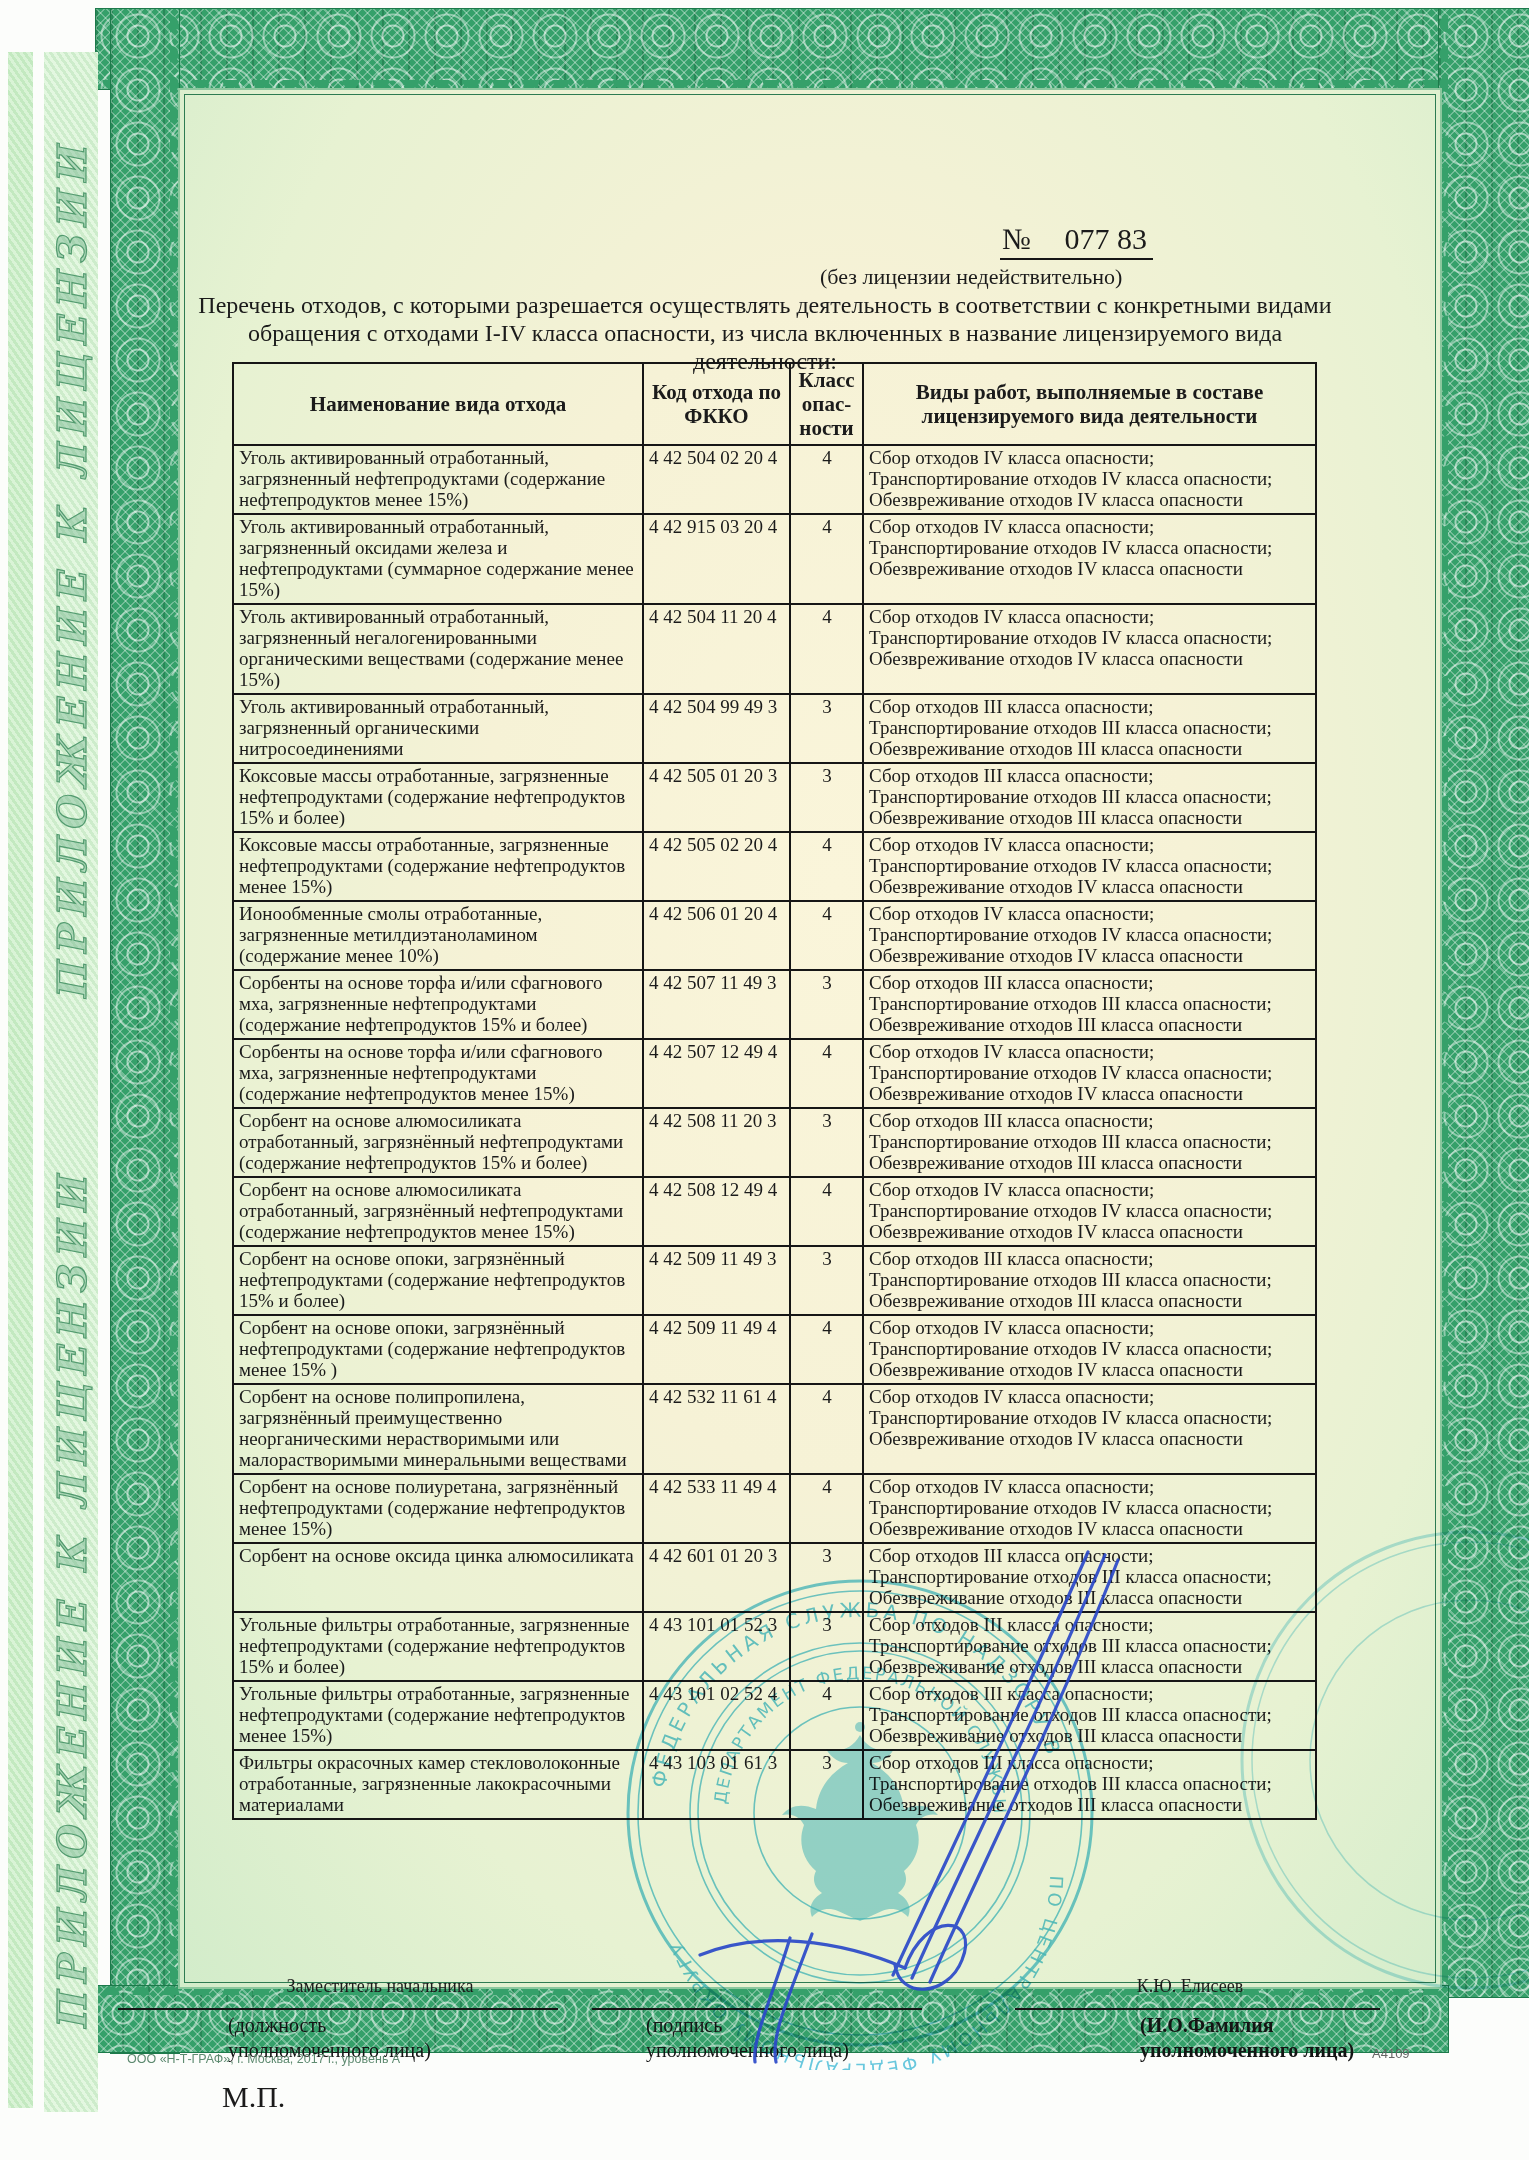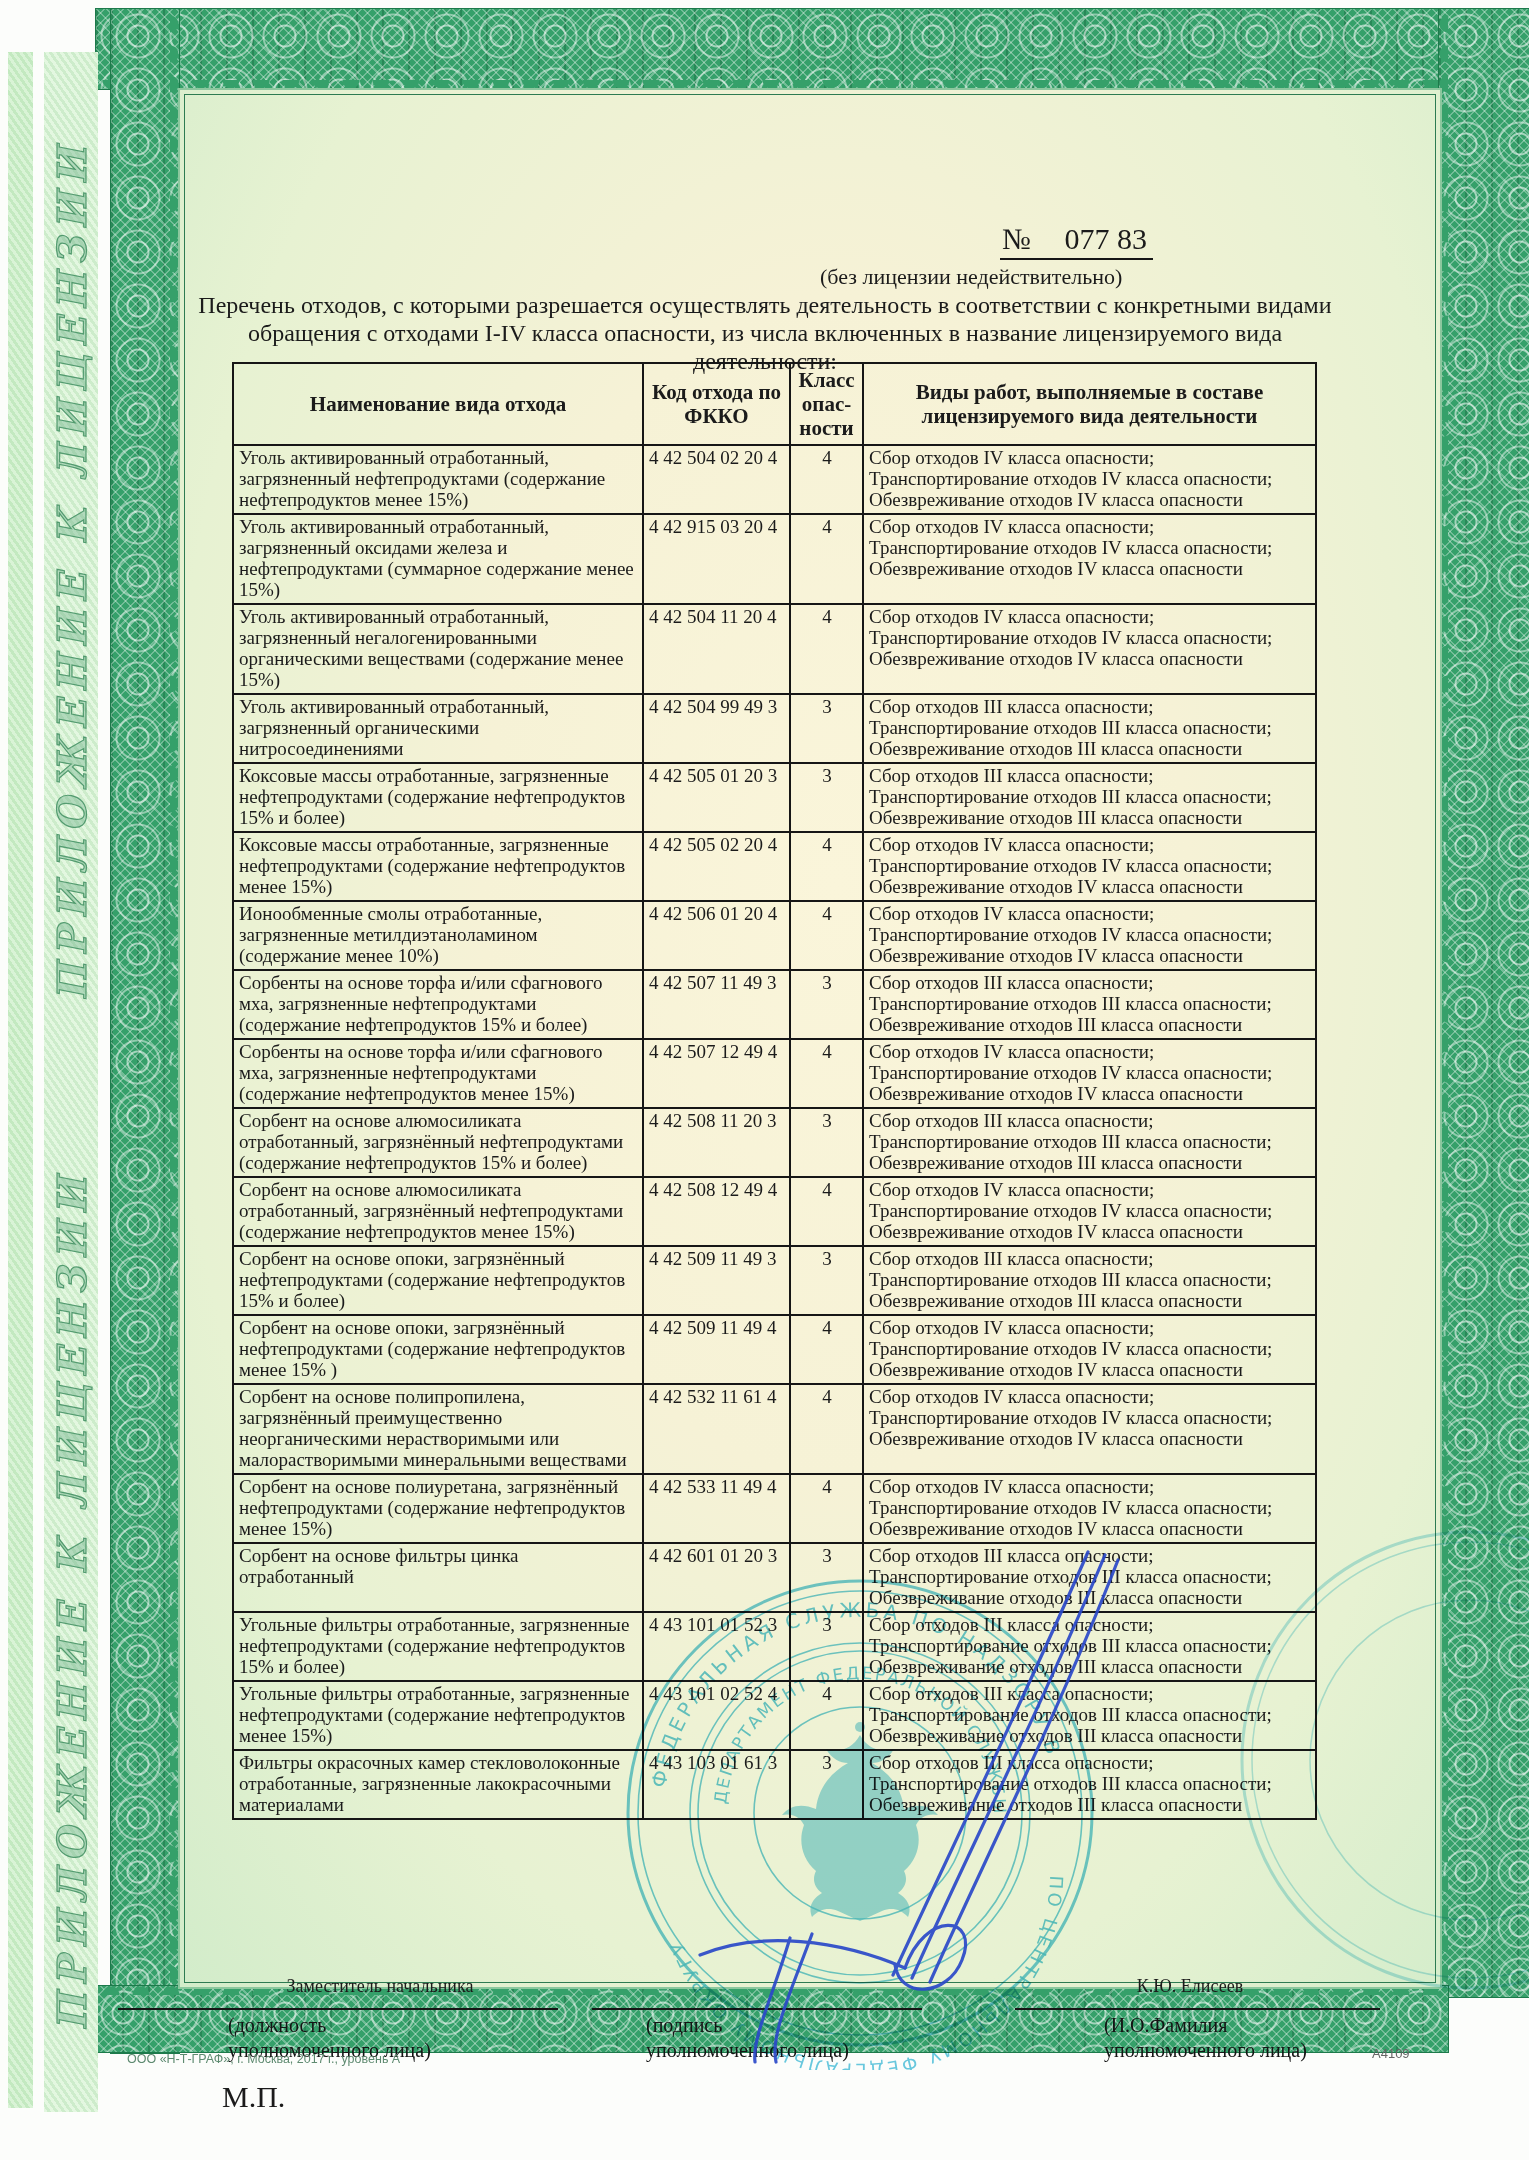--- a/index.html
+++ b/index.html
@@ -225,21 +225,21 @@
         <td class="col-class">4</td>
         <td class="col-works">Сбор отходов IV класса опасности; Транспортирование отходов IV класса опасности; Обезвреживание отходов IV класса опасности</td>
       </tr>
       <tr>
         <td class="col-name">Сорбент на основе полиуретана, загрязнённый нефтепродуктами (содержание нефтепродуктов менее 15%)</td>
         <td class="col-code">4 42 533 11 49 4</td>
         <td class="col-class">4</td>
         <td class="col-works">Сбор отходов IV класса опасности; Транспортирование отходов IV класса опасности; Обезвреживание отходов IV класса опасности</td>
       </tr>
       <tr>
-        <td class="col-name">Сорбент на основе фильтры цинка отработанный</td>
+        <td class="col-name">Сорбент на основе оксида цинка алюмосиликата</td>
         <td class="col-code">4 42 601 01 20 3</td>
         <td class="col-class">3</td>
         <td class="col-works">Сбор отходов III класса опасности; Транспортирование отходов III класса опасности; Обезвреживание отходов III класса опасности</td>
       </tr>
       <tr>
         <td class="col-name">Угольные фильтры отработанные, загрязненные нефтепродуктами (содержание нефтепродуктов 15% и более)</td>
         <td class="col-code">4 43 101 01 52 3</td>
         <td class="col-class">3</td>
         <td class="col-works">Сбор отходов III класса опасности; Транспортирование отходов III класса опасности; Обезвреживание отходов III класса опасности</td>
       </tr>
@@ -260,21 +260,21 @@
 
 <div class="abs sig-title" style="left:180px;top:1976px;width:400px;">Заместитель начальника</div>
 <div class="abs sig-line" style="left:118px;top:2008px;width:440px;"></div>
 <div class="abs sig-cap" style="left:228px;top:2013px;width:222px;">(должность уполномоченного лица)</div>
 
 <div class="abs sig-line" style="left:592px;top:2008px;width:330px;"></div>
 <div class="abs sig-cap" style="left:646px;top:2013px;width:222px;">(подпись уполномоченного лица)</div>
 
 <div class="abs sig-title" style="left:990px;top:1976px;width:400px;">К.Ю. Елисеев</div>
 <div class="abs sig-line" style="left:1015px;top:2008px;width:365px;"></div>
-<div class="abs sig-cap" style="left:1104px;top:2013px;width:222px;">(И.О.Фамилия уполномоченного лица)</div>
+<div class="abs sig-cap" style="left:1140px;top:2013px;width:222px;font-weight:bold;">(И.О.Фамилия уполномоченного лица)</div>
 
 <div class="abs printer-note">ООО «Н-Т-ГРАФ», г. Москва, 2017 г., уровень А</div>
 <div class="abs form-code">A4109</div>
 <div class="abs seal-mark">М.П.</div>
 
 <svg class="overlay stamp-svg" style="left:598px;top:1565px;" width="530" height="505" viewBox="0 0 530 505">
   <g stroke="#4fc0dc" fill="none" opacity="0.8">
     <circle cx="262" cy="248" r="232" stroke-width="3"></circle>
     <circle cx="262" cy="248" r="222" stroke-width="1.6"></circle>
     <circle cx="262" cy="248" r="170" stroke-width="1.6"></circle>

